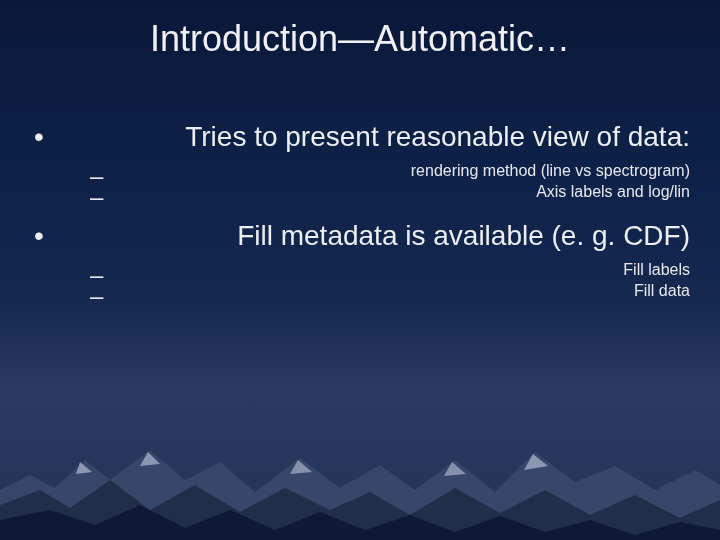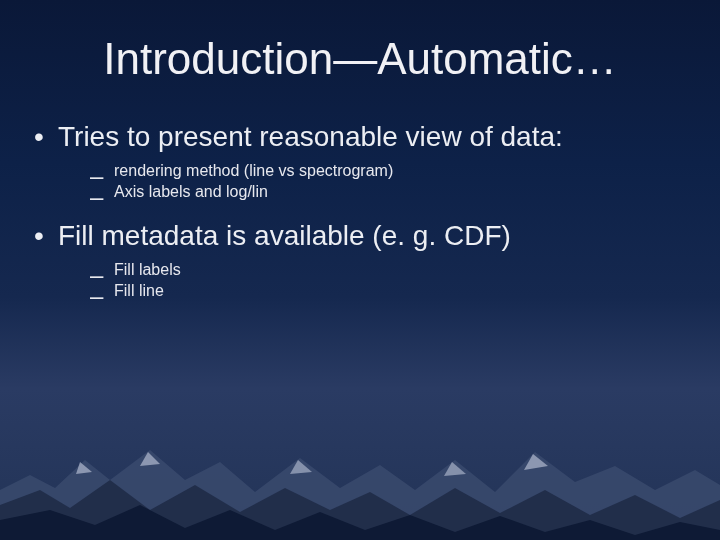--- a/index.html
+++ b/index.html
@@ -17,25 +17,25 @@
     background: linear-gradient(to bottom,
       #0a1838 0%,
       #0d2148 30%,
       #15284f 55%,
       #2a3b63 72%,
       #223356 100%);
     color: #e9e9ef;
   }
   .title {
     position: absolute;
-    top: 34px;
+    top: 18px;
     left: 0;
     width: 100%;
     text-align: center;
-    font-size: 44px;
+    font-size: 36px;
     font-weight: 400;
     color: #f1f1f5;
   }
   .content {
     position: absolute;
     top: 118px;
     left: 30px;
     right: 30px;
   }
   ul.level1 {
@@ -43,20 +43,21 @@
     margin: 0;
     padding: 0;
   }
   ul.level1 > li {
     font-size: 28px;
     line-height: 1.35;
     margin-bottom: 6px;
     padding-left: 28px;
     position: relative;
     color: #eceef3;
+    text-align: right;
   }
   ul.level1 > li::before {
     content: "•";
     position: absolute;
     left: 4px;
     top: 0;
     color: #eceef3;
     font-size: 28px;
     line-height: 1.35;
   }
@@ -115,21 +116,21 @@
         </ul>
       </li>
 
       <li>
         <span>Fill metadata is available (e. g. CDF)</span>
         <ul class="level2">
           <li>
             <span>Fill labels</span>
           </li>
           <li>
-            <span>Fill line</span>
+            <span>Fill data</span>
           </li>
         </ul>
       </li>
 
     </ul>
   </div>
 
   <div class="mountains">
     <svg width="720" height="160" viewBox="0 0 720 160" preserveAspectRatio="none">
 

